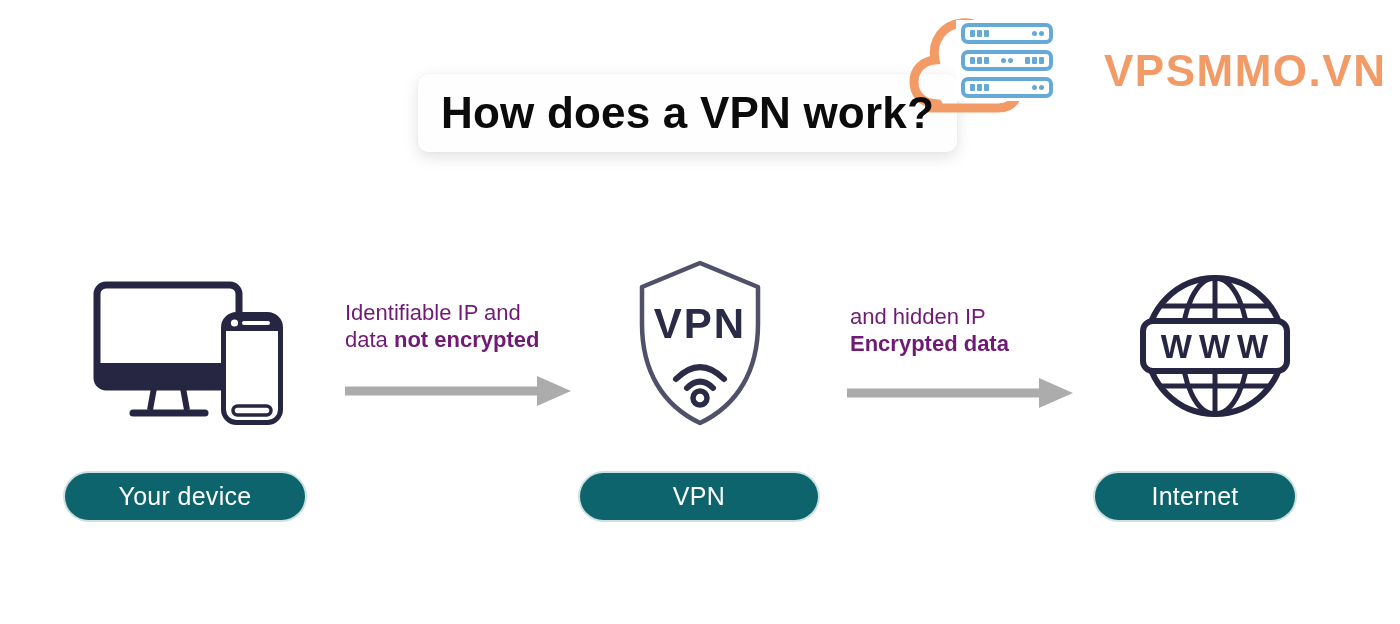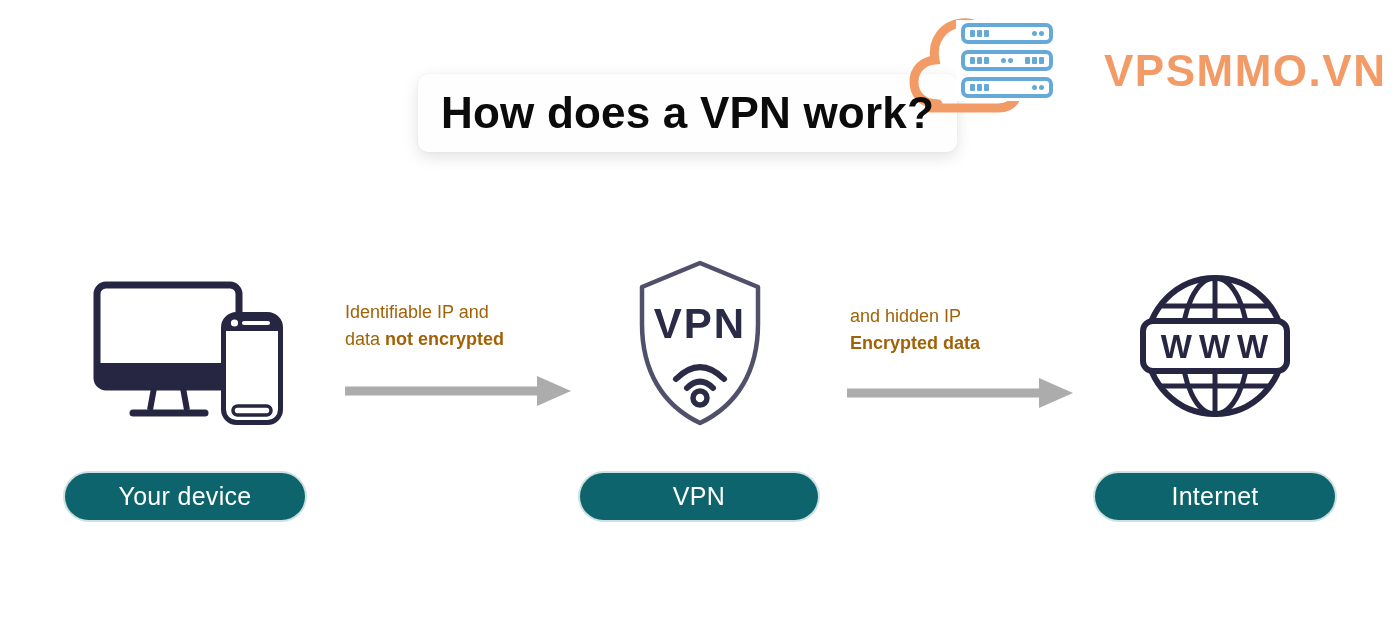--- a/index.html
+++ b/index.html
@@ -29,37 +29,37 @@
     display:flex;align-items:center;justify-content:space-between;padding:0 5px;
   }
   .grp{display:flex;gap:2px;align-items:center;}
   .sq{width:5px;height:7px;background:#64A9D8;border-radius:1px;}
   .dot{width:5px;height:5px;background:#64A9D8;border-radius:50%;}
   .brand{
     position:absolute;left:1104px;top:46px;width:330px;
     font-size:44px;font-weight:bold;color:#F29B66;letter-spacing:1.5px;white-space:nowrap;
   }
   
-  .arrow-label{position:absolute;font-size:18px;line-height:27px;color:#a16207;}
+  .arrow-label{position:absolute;font-size:22px;line-height:27px;color:#701a75;}
   .arrow-label b{font-weight:bold;}
   .label1{left:345px;top:299px;}
   .label2{left:850px;top:303px;}
   .arrow-svg{position:absolute;}
   .arrow1{left:343px;top:375px;}
   .arrow2{left:845px;top:377px;}
   
   .pill{
     position:absolute;height:47px;border-radius:25px;background:#0E646C;
     box-shadow:0 0 0 2px rgba(125,175,180,0.38);
     display:flex;align-items:center;justify-content:center;
     color:#ffffff;font-size:25px;letter-spacing:0.3px;
   }
   .pill-device{left:65px;top:473px;width:240px;}
   .pill-vpn{left:580px;top:473px;width:238px;}
-  .pill-internet{left:1095px;top:473px;width:240px;}
+  .pill-internet{left:1095px;top:473px;width:200px;}
   
   .monitor-svg{position:absolute;left:93px;top:281px;}
   .phone-svg{position:absolute;left:221px;top:312px;}
   .shield-svg{position:absolute;left:630px;top:256px;}
   .globe-svg{position:absolute;left:1135px;top:266px;}
 </style>
 </head>
 <body>
 
 <div class="canvas">

